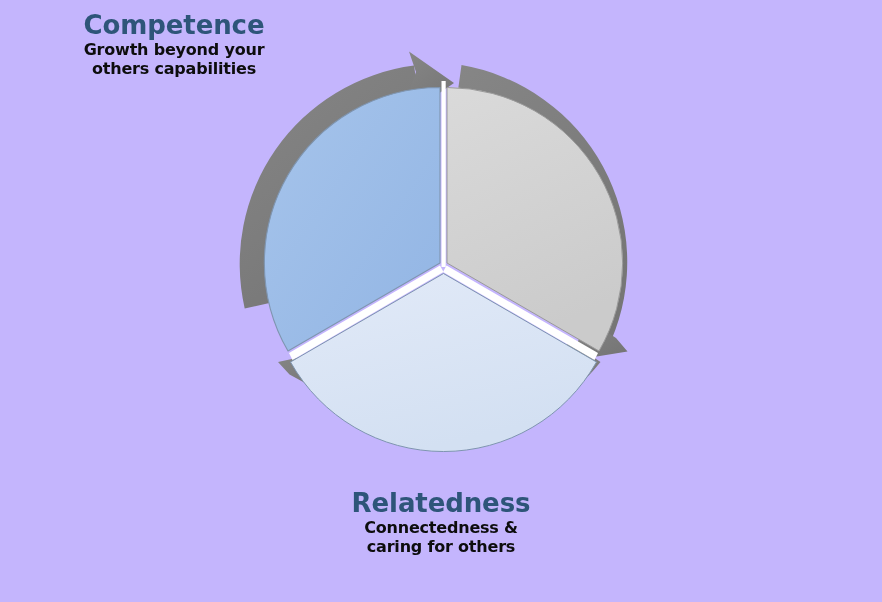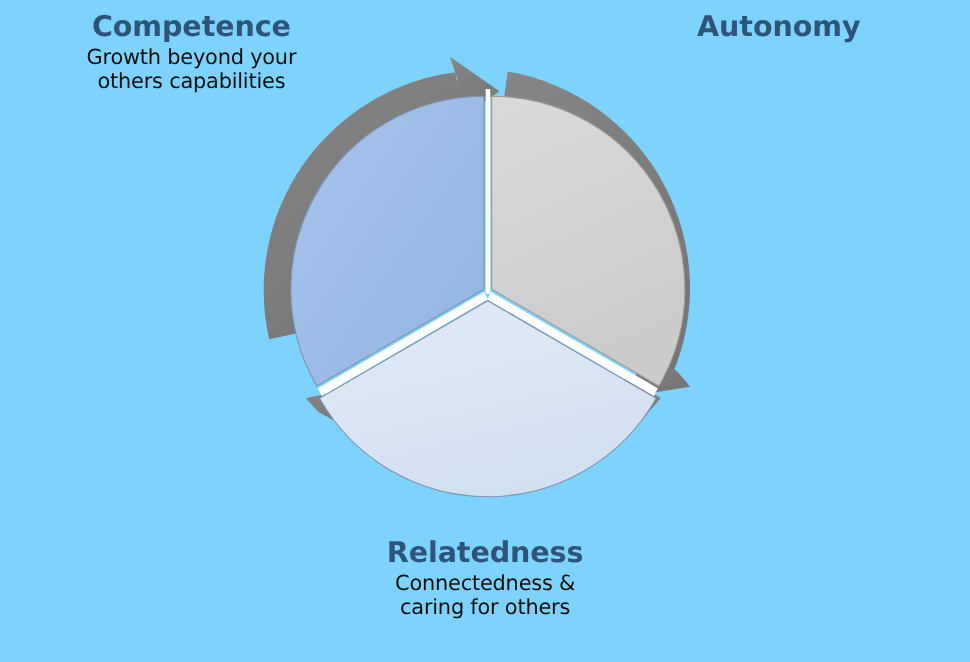--- a/index.html
+++ b/index.html
@@ -4,42 +4,42 @@
 <style>
   html, body {
     margin: 0;
     padding: 0;
     background: #ffffff;
   }
   #page {
     position: relative;
     width: 882px;
     height: 602px;
-    background: #7dd3fc;
+    background: #c4b5fd;
     overflow: hidden;
     font-family: "DejaVu Sans", "Liberation Sans", sans-serif;
   }
 
   
   .label-block {
     position: absolute;
     text-align: center;
     line-height: 1.18;
     -webkit-font-smoothing: antialiased;
   }
   .label-title {
     font-size: 26px;
     font-weight: bold;
     color: #2E5579;
     letter-spacing: -0.1px;
     white-space: nowrap;
   }
   .label-desc {
-    font-size: 19px;
-    font-weight: normal;
+    font-size: 16px;
+    font-weight: bold;
     color: #0d0d0d;
     letter-spacing: -0.2px;
   }
   .label-desc .ln { display: block; white-space: nowrap; }
 
   #label-competence  { left: 4px;   top: 10px;  width: 340px; }
   #label-autonomy    { left: 538px; top: 10px;  width: 340px; }
   #label-relatedness { left: 271px; top: 488px; width: 340px; }
 
   
@@ -59,21 +59,20 @@
 
   <div class="label-block" id="label-competence">
     <div class="label-title">Competence</div>
     <div class="label-desc">
       <span class="ln">Growth beyond your</span>
       <span class="ln">others capabilities</span>
     </div>
   </div>
 
   <div class="label-block" id="label-autonomy">
-    <div class="label-title">Autonomy</div>
   </div>
 
   <div class="label-block" id="label-relatedness">
     <div class="label-title">Relatedness</div>
     <div class="label-desc">
       <span class="ln">Connectedness &amp;</span>
       <span class="ln">caring for others</span>
     </div>
   </div>
 

